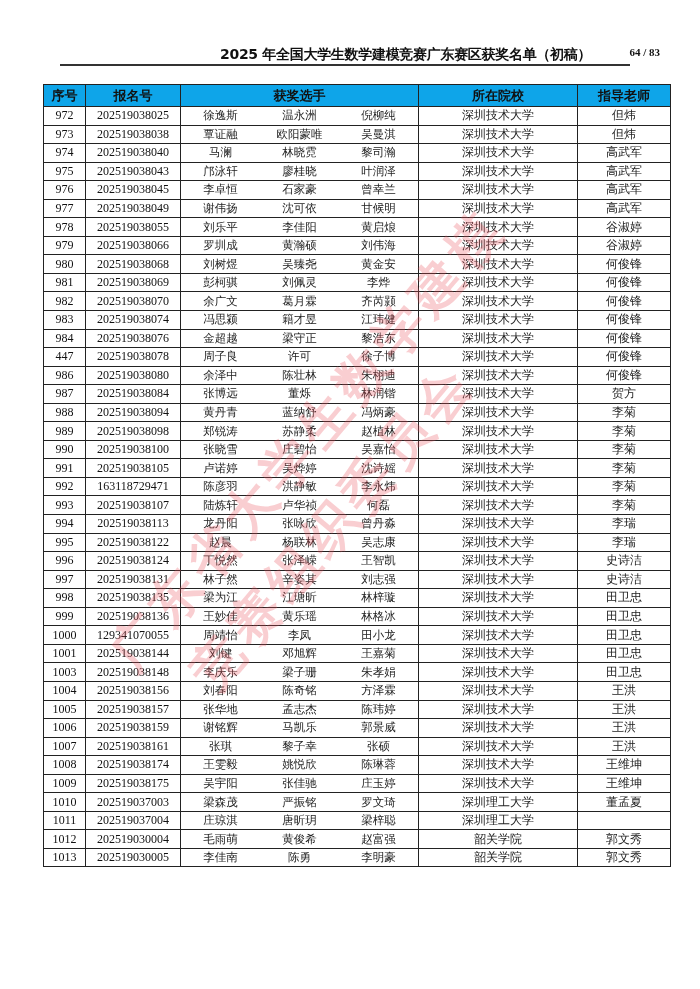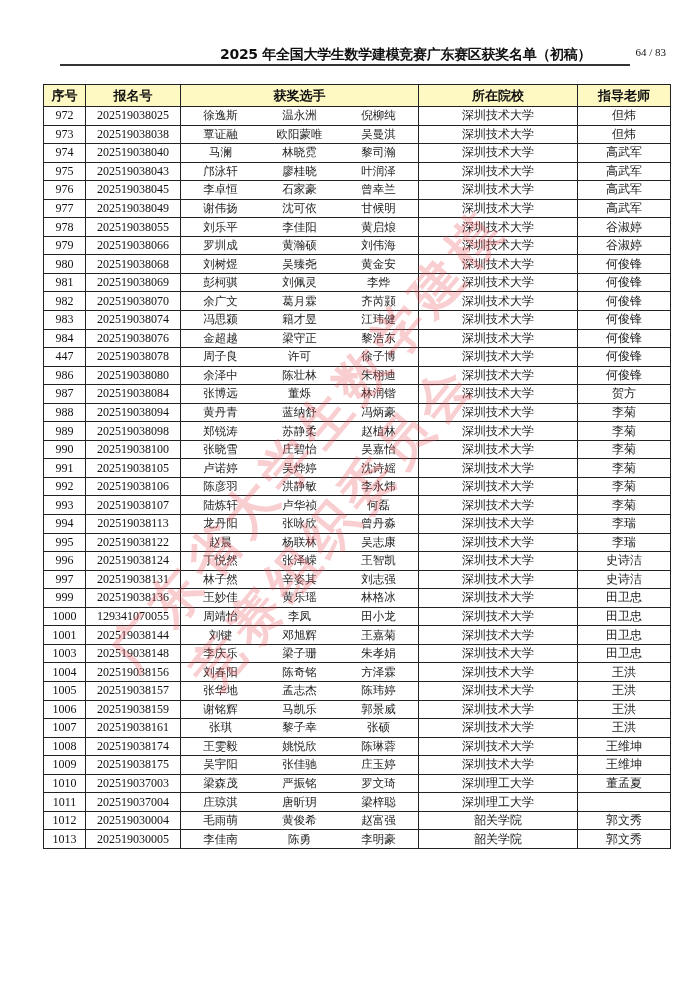--- a/index.html
+++ b/index.html
@@ -1,29 +1,29 @@
 <!DOCTYPE html>
 <html><head>
 <meta charset="utf-8">
 <style>
   html, body { margin: 0; padding: 0; background: #ffffff; }
   body { width: 700px; height: 989px; position: relative; overflow: hidden;
          font-family: "DejaVu Serif", "Liberation Serif", serif; color: #111; }
   .page-header { position: absolute; left: 60px; top: 46px; width: 610px; height: 16px; }
   .page-title { position: absolute; left: 160px; top: 0; font-size: 14px; font-weight: bold;
                 font-family: "DejaVu Sans", "Liberation Sans", sans-serif; letter-spacing: -0.3px; }
-  .page-num { position: absolute; right: 4px; top: 0; font-size: 11px; font-weight: normal;
+  .page-num { position: absolute; right: 10px; top: 0; font-size: 11px; font-weight: bold;
               font-family: "Liberation Serif", serif; }
   .header-rule { position: absolute; left: 60px; top: 64px; width: 570px; height: 2px; background: #333; }
 
   table.awards { position: absolute; left: 43px; top: 84px; border-collapse: collapse;
                  table-layout: fixed; width: 627px; }
   table.awards th, table.awards td { border: 1.3px solid #222; padding: 0; text-align: center;
                  white-space: nowrap; overflow: hidden; }
-  table.awards th { height: 21px; background: #fef9c3; font-size: 13px; font-weight: bold;
+  table.awards th { height: 21px; background: #0ea5e9; font-size: 13px; font-weight: bold;
                  font-family: "DejaVu Sans", "Liberation Sans", sans-serif; }
   table.awards td { height: 17.55px; font-size: 12px; line-height: 17px; }
   td.num { font-family: "Liberation Serif", serif; font-size: 12.5px; }
   td.names { padding: 0; }
   .name-grid { display: flex; width: 100%; }
   .name-grid span { flex: 1; text-align: center; font-family: "DejaVu Sans", "Liberation Sans", sans-serif;
                     font-size: 11.5px; color: #222; }
   td.school, td.teacher { font-family: "DejaVu Sans", "Liberation Sans", sans-serif; font-size: 11.5px; color: #222; }
 
   .watermark { position: absolute; pointer-events: none; color: rgba(235, 80, 90, 0.28);
@@ -314,21 +314,21 @@
             <span>卢诺婷</span>
             <span>吴烨婷</span>
             <span>沈诗媱</span>
           </div>
         </td>
         <td class="school">深圳技术大学</td>
         <td class="teacher">李菊</td>
       </tr>
       <tr>
         <td class="num">992</td>
-        <td class="num">202519038106</td>
+        <td class="num">163118729471</td>
         <td class="names">
           <div class="name-grid">
             <span>陈彦羽</span>
             <span>洪静敏</span>
             <span>李永炜</span>
           </div>
         </td>
         <td class="school">深圳技术大学</td>
         <td class="teacher">李菊</td>
       </tr>
@@ -389,20 +389,33 @@
         <td class="num">202519038131</td>
         <td class="names">
           <div class="name-grid">
             <span>林子然</span>
             <span>辛姿其</span>
             <span>刘志强</span>
           </div>
         </td>
         <td class="school">深圳技术大学</td>
         <td class="teacher">史诗洁</td>
+      </tr>
+      <tr>
+        <td class="num">998</td>
+        <td class="num">202519038135</td>
+        <td class="names">
+          <div class="name-grid">
+            <span>梁为江</span>
+            <span>江瑭昕</span>
+            <span>林梓璇</span>
+          </div>
+        </td>
+        <td class="school">深圳技术大学</td>
+        <td class="teacher">田卫忠</td>
       </tr>
       <tr>
         <td class="num">999</td>
         <td class="num">202519038136</td>
         <td class="names">
           <div class="name-grid">
             <span>王妙佳</span>
             <span>黄乐瑶</span>
             <span>林格冰</span>
           </div>

